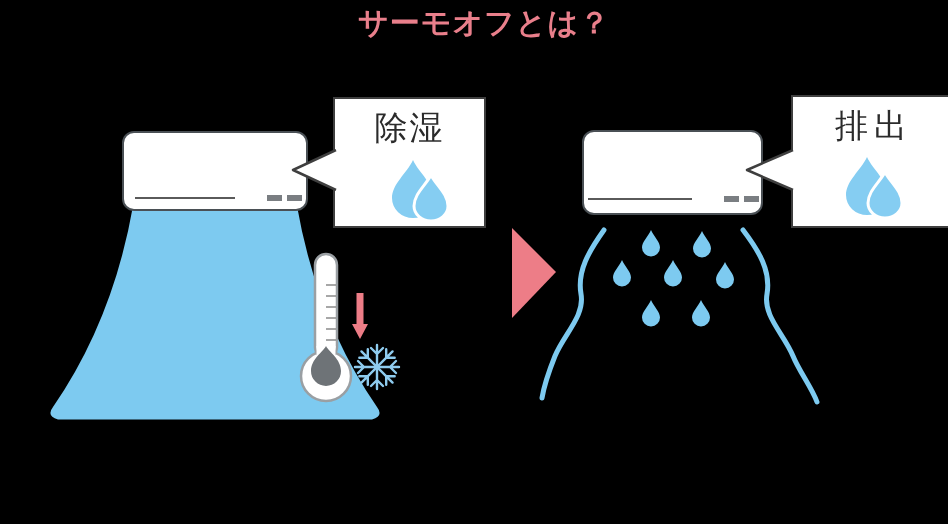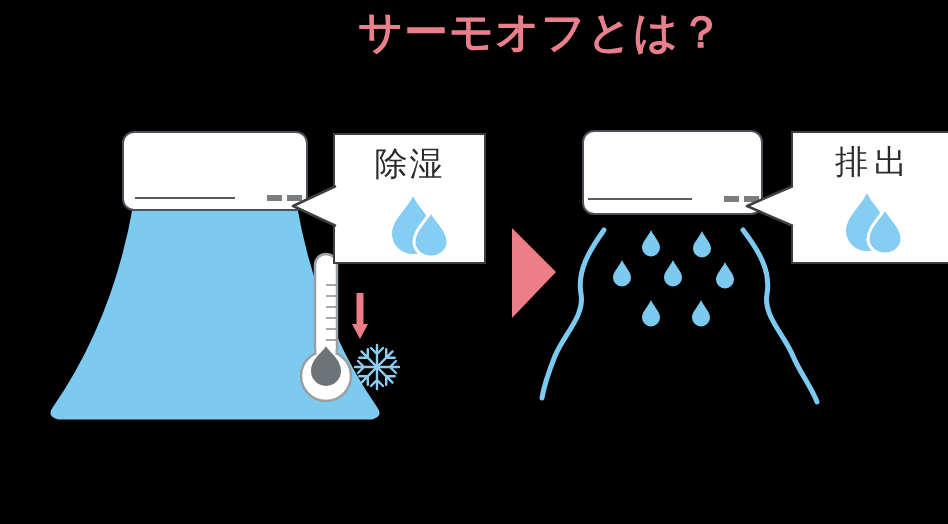--- a/index.html
+++ b/index.html
@@ -3,33 +3,33 @@
 <meta charset="utf-8">
 <style>
   html,body{margin:0;padding:0;background:#000;}
   #stage{
     position:relative;width:948px;height:524px;background:#000;
     overflow:hidden;font-family:"DejaVu Sans","Liberation Sans",sans-serif;
   }
   .abs{position:absolute;}
   
   #title{
-    position:absolute;left:358px;top:3px;font-size:44px;font-weight:bold;
+    position:absolute;left:358px;top:3px;font-size:30px;font-weight:bold;
     color:#e97f8b;letter-spacing:1px;white-space:nowrap;
   }
   
   .ac{
     position:absolute;background:#fff;border:2.5px solid #4a5055;border-radius:12px;
     box-sizing:border-box;
   }
   .ac-line{position:absolute;height:1.5px;background:#5a5a5a;}
   .vent{position:absolute;width:15px;height:6px;background:#7a7e82;}
   
   .bubble{
-    position:absolute;background:#fff;border:2.5px solid #3f3f3f;box-sizing:border-box;margin-top:36px;
+    position:absolute;background:#fff;border:2.5px solid #3f3f3f;box-sizing:border-box;
   }
   .bubble-label{
     position:absolute;top:7px;left:0;right:0;text-align:center;
     font-size:33px;font-weight:500;color:#2b2b2b;
   }
   .ls2{letter-spacing:2px;} .ls6{letter-spacing:6px;margin-left:4px;}
   svg{display:block;}
 </style>
 </head>
 <body>

